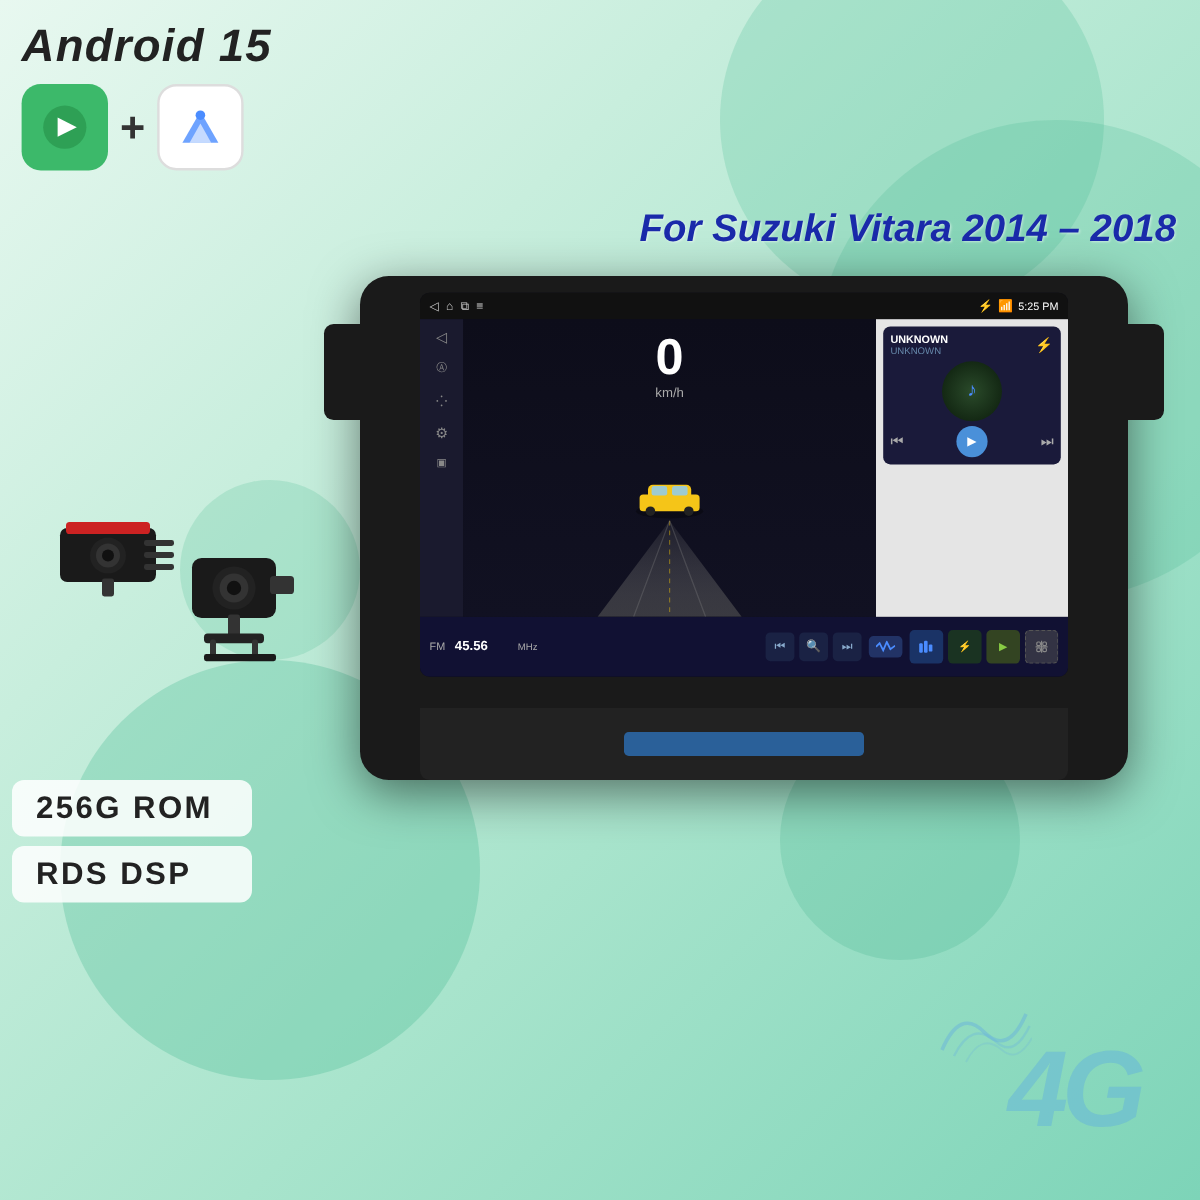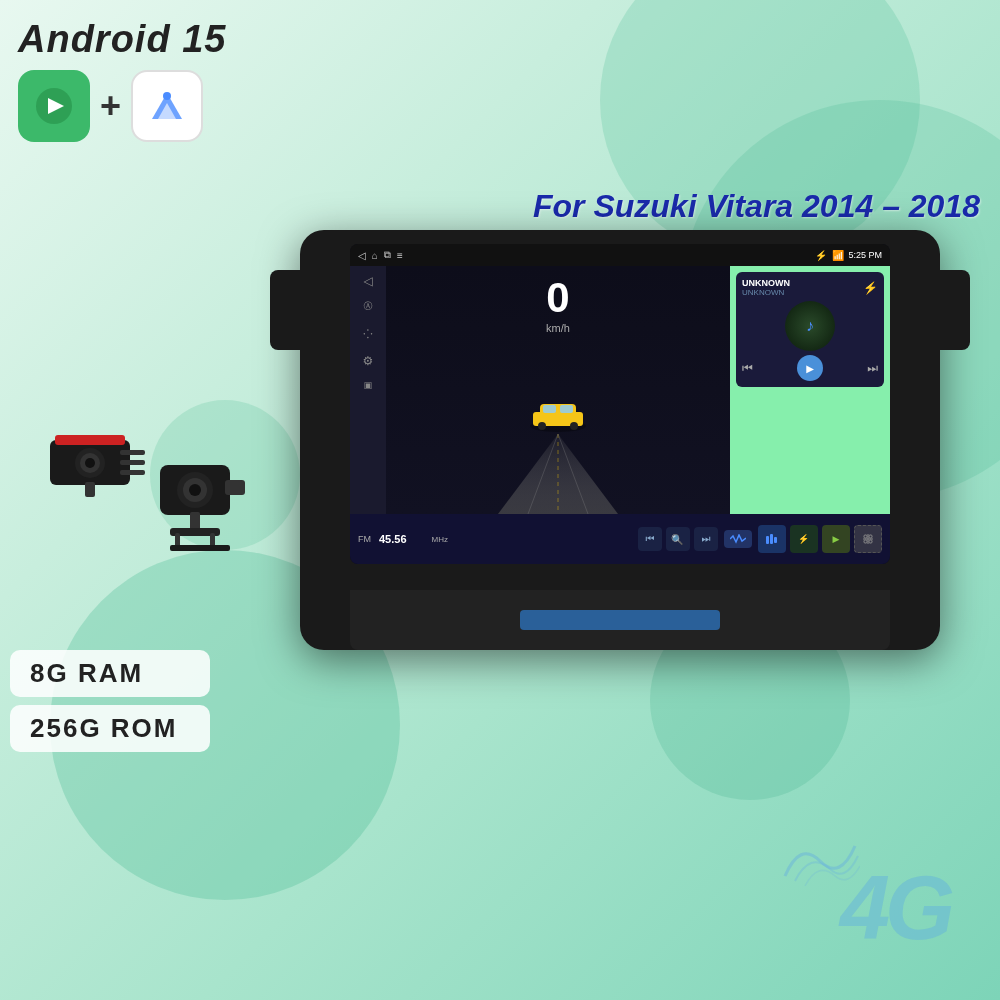--- a/index.html
+++ b/index.html
@@ -63,21 +63,21 @@
     }
     .plus-sign {
       font-size: 36px;
       font-weight: bold;
       color: #333;
     }
 
     
     .for-suzuki {
       position: absolute;
-      top: 188px;
+      top: 172px;
       right: 20px;
       font-size: 32px;
       font-weight: 900;
       font-style: italic;
       color: #1a2aaa;
       text-align: right;
       text-shadow: 1px 1px 2px rgba(255,255,255,0.5);
     }
 
     
@@ -202,21 +202,21 @@
       display: flex;
       justify-content: center;
       align-items: center;
       flex: 1;
       position: relative;
     }
 
     
     .screen-right {
       width: 160px;
-      background: #86efac;
+      background: #e5e5e5;
       display: flex;
       flex-direction: column;
       padding: 6px;
       gap: 4px;
     }
     .music-panel {
       background: #1a1a3a;
       border-radius: 6px;
       padding: 6px;
     }
@@ -595,24 +595,24 @@
     <rect x="40" y="52" width="10" height="20" rx="2" fill="#333"></rect>
     <rect x="20" y="68" width="50" height="8" rx="3" fill="#222"></rect>
     <rect x="25" y="73" width="5" height="15" rx="2" fill="#333"></rect>
     <rect x="60" y="73" width="5" height="15" rx="2" fill="#333"></rect>
     <rect x="20" y="85" width="60" height="6" rx="2" fill="#1a1a1a"></rect>
   </svg>
 </div>
 
 <div class="specs-panel">
   <div class="spec-item">
-    <span class="spec-text">8G  RAM</span>
+    <span class="spec-text">256G  ROM</span>
   </div>
   <div class="spec-item">
-    <span class="spec-text">256G  ROM</span>
+    <span class="spec-text">RDS  DSP</span>
   </div>
 </div>
 
 <div class="fourG-logo">4G</div>
 
 <div class="signal-waves">
   <svg width="80" height="60" viewBox="0 0 80 60">
     <path d="M5 45 Q20 10 40 30 Q60 50 75 15" stroke="#6ab4dc" stroke-width="3" fill="none" opacity="0.5"></path>
     <path d="M15 50 Q30 20 50 38 Q65 52 78 25" stroke="#6ab4dc" stroke-width="2" fill="none" opacity="0.35"></path>
     <path d="M25 55 Q38 30 55 45 Q68 56 80 35" stroke="#6ab4dc" stroke-width="1.5" fill="none" opacity="0.25"></path>

